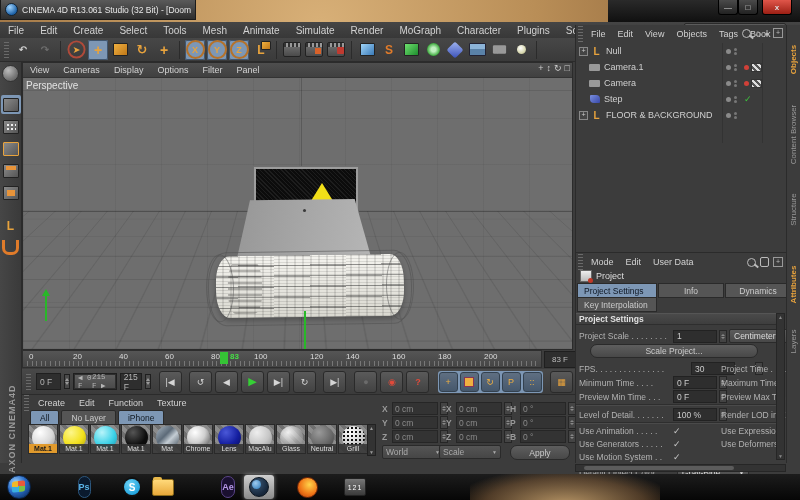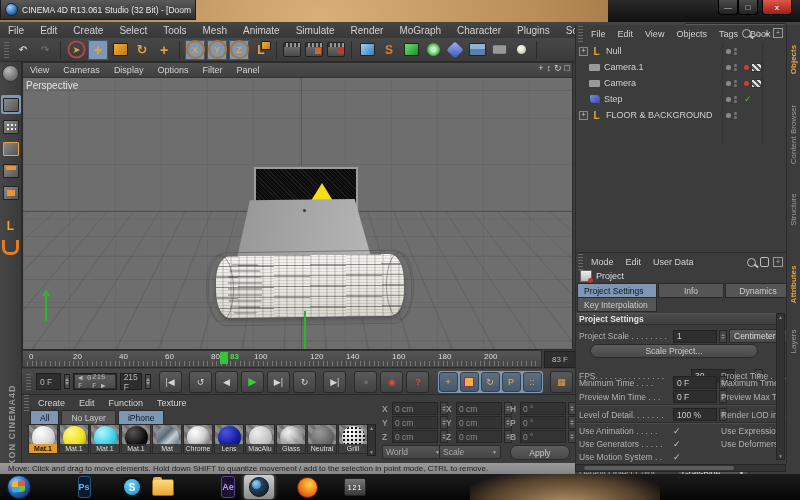--- a/index.html
+++ b/index.html
@@ -240,21 +240,21 @@
   #statusbar{left:0;top:463px;width:575px;height:11px;background:linear-gradient(#9a9a9a,#848484);color:#1e1e1e;font-size:8px;display:flex;align-items:center;padding-left:8px;box-sizing:border-box;white-space:nowrap;overflow:hidden;}
 
   
   #taskbar{left:0;top:474px;width:800px;height:26px;background:linear-gradient(#1c1c1c,#060606);}
   #tb-wallglow{position:absolute;left:470px;top:0;width:190px;height:26px;background:radial-gradient(ellipse at 50% 120%,rgba(216,176,120,.85),rgba(150,110,70,.5) 60%,transparent 85%);}
   .tb-icon{position:absolute;top:1px;width:30px;height:24px;border-radius:3px;display:flex;align-items:center;justify-content:center;}
   .tb-icon.active{background:linear-gradient(#cfcfcf,#8a8a8a);box-shadow:0 0 4px rgba(255,255,255,.5);}
   #orb{width:22px;height:22px;border-radius:50%;background:radial-gradient(circle at 35% 30%,#9fd4ff,#2a6cc8 45%,#123c78 80%);border:1px solid #0a2448;position:relative;overflow:hidden;}
   #orb::after{content:"";position:absolute;left:4px;top:5px;width:13px;height:11px;
     background:conic-gradient(#e85a3a 0 25%,#7ac143 0 50%,#3aaee0 0 75%,#f2b828 0);border-radius:2px;transform:skewY(-6deg);}
-  .sq{width:20px;height:20px;border-radius:3px;display:flex;align-items:center;justify-content:center;font-size:9px;font-weight:bold;margin-left:34px;}
+  .sq{width:20px;height:20px;border-radius:11px;display:flex;align-items:center;justify-content:center;font-size:9px;font-weight:bold;margin-left:34px;}
   .sq.ps{background:#0a1a2e;color:#5ab4e8;border:1px solid #2c567c;}
   .sq.sk{background:#111;color:#fff;}
   .sk-dot{width:16px;height:16px;border-radius:50%;background:radial-gradient(circle at 35% 30%,#6ad0f4,#0a96d8);display:flex;align-items:center;justify-content:center;color:#fff;font-weight:bold;font-size:10px;}
   .folder{width:20px;height:15px;background:linear-gradient(#ffd97a,#e8a83a);border-radius:2px;position:relative;border:1px solid #8a6a1a;}
   .folder::before{content:"";position:absolute;left:0;top:-3px;width:9px;height:3px;background:#e8b84a;border-radius:2px 2px 0 0;}
   .sq.ae{background:#1a1030;color:#b89ae8;border:1px solid #5a4488;}
   .c4dlogo{width:18px;height:18px;border-radius:50%;background:radial-gradient(circle at 35% 30%,#3c5a78,#16263a 70%);border:1px solid #0c1620;position:relative;}
   .c4dlogo::after{content:"";position:absolute;left:2px;top:2px;width:9px;height:9px;border-radius:50%;background:radial-gradient(circle at 40% 35%,#9ecbf0,#2878b8);}
   .ffx{width:19px;height:19px;border-radius:50%;background:radial-gradient(circle at 60% 35%,#ffd24a,#f07818 55%,#b83808);border:1px solid #7a2a08;}
   .mpc{width:20px;height:16px;background:linear-gradient(#777,#3a3a3a);border:1px solid #222;border-radius:2px;color:#fff;font-size:7px;display:flex;align-items:center;justify-content:center;letter-spacing:1px;}
@@ -815,21 +815,21 @@
           <i class="up"></i>
           <i class="dn"></i>
         </span>
       <span class="add" style="width:58px">
           <span>Centimeters</span>
           <span style="font-size:5px">▼</span>
         </span>
     </div>
     <div id="scale-proj">Scale Project...</div>
 
-    <div class="arow" style="top:116px;gap:20px;">
+    <div class="arow" style="top:109px;gap:20px;">
       <span class="alabel">FPS. . . . . . . . . . . . . . .</span>
       <span class="afield">30</span>
       <span class="cspin">
           <i class="up"></i>
           <i class="dn"></i>
         </span>
       <span class="alabel2" style="left:142px">Project Time . . . . . .</span>
     </div>
     <div class="arow" style="top:123px;">
       <span class="alabel">Minimum Time . . . .</span>
@@ -897,21 +897,20 @@
   <div class="abs" id="vtabs-top">
     <span class="vtab sel" style="top:30px">Objects</span>
     <span class="vtab" style="top:105px;width:70px;left:-29px">Content Browser</span>
     <span class="vtab" style="top:180px">Structure</span>
   </div>
   <div class="abs" id="vtabs-bot">
     <span class="vtab sel" style="top:28px">Attributes</span>
     <span class="vtab" style="top:85px">Layers</span>
   </div>
 
-  <div class="abs" id="statusbar">Move: Click and drag to move elements. Hold down SHIFT to quantize movement / add to the selection in point mode, CTRL to remove.</div>
 
   <div class="abs" id="taskbar">
     <div id="tb-wallglow"></div>
     <span class="tb-icon" style="left:4px">
         <span id="orb"></span>
       </span>
     <span class="tb-icon" style="left:52px">
         <span class="sq ps">Ps</span>
       </span>
     <span class="tb-icon" style="left:100px">

